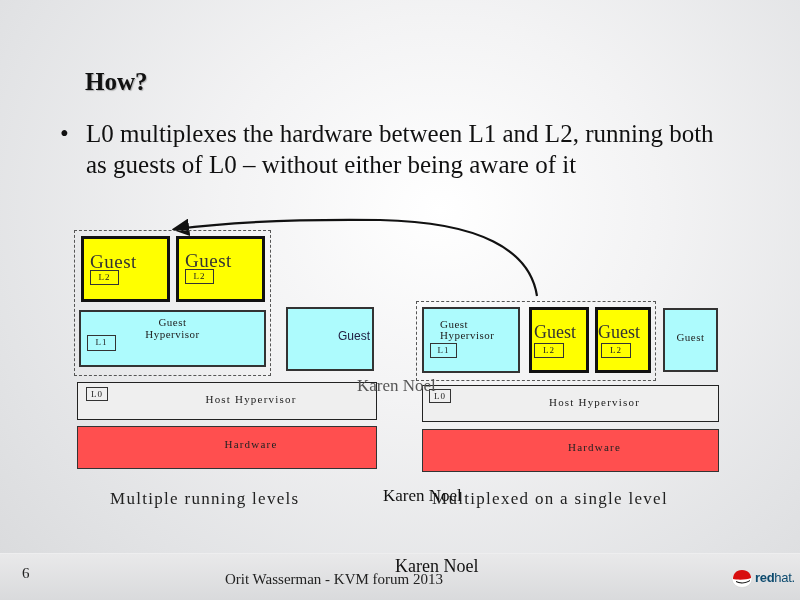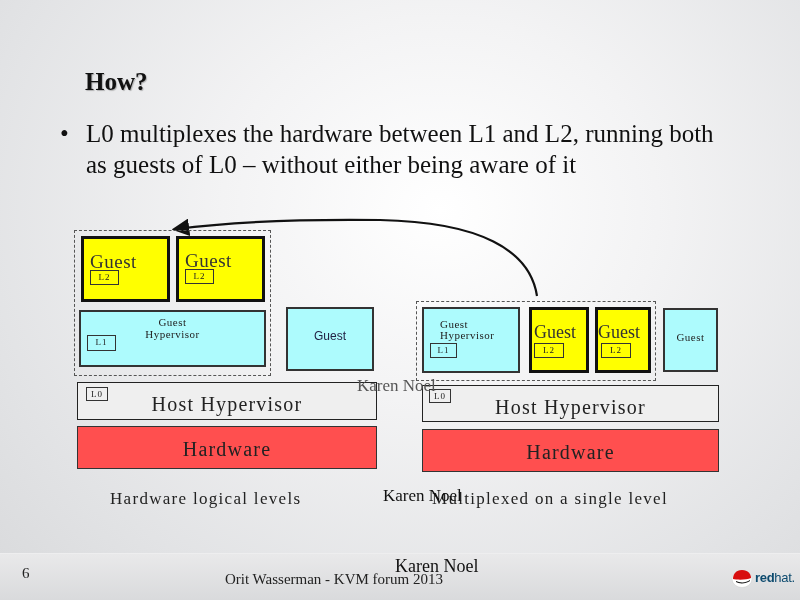--- a/index.html
+++ b/index.html
@@ -13,35 +13,35 @@
     .abs { position:absolute; }
     .title {
       left:62px; top:68px; font-size:25px; font-weight:bold; color:#111;
       text-shadow: 1px 1px 1px rgba(0,0,0,0.25);
       margin-left: 23px;
     }
     .bullet-row { left:62px; top:118px; width:680px; font-size:25px; line-height:31px; color:#111; }
     .bullet-dot { position:absolute; left:-2px; top:0; }
     .bullet-text { position:absolute; left:24px; top:0; width:650px; }
 
-    .box { position:absolute; font-family:"Liberation Serif", serif; }
+    .box { position:absolute; font-family:"Liberation Serif", serif;padding-left:24px; }
     .yellow { background:#ffff00; border:3px solid #111; }
     .cyan { background:#adfbfd; border:2px solid #333; }
     .host { background:#efefef; border:1.5px solid #222; }
     .hw { background:#ff4f4f; border:1.5px solid #333; }
     .dashed { position:absolute; border:1.5px dashed #555; }
     .tag {
       position:absolute; border:1.5px solid #333; font-size:9px; color:#222;
       text-align:center; line-height:12px; background:transparent;
       letter-spacing:1px;
     }
     .guest-big { position:absolute; font-size:19px; color:#333; letter-spacing:0.5px; }
     .label-sm { position:absolute; font-size:11px; color:#222; text-align:center; line-height:12px; letter-spacing:0.5px; }
     .guest-sans { position:absolute; width:100%; text-align:center; font-family:"Liberation Sans", sans-serif; font-size:12px; color:#224; }
-    .layer-label { position:absolute; width:100%; text-align:center; font-size:20px; letter-spacing:1.2px; color:#222; }
+    .layer-label { position:absolute; width:100%; text-align:center; font-size:11px; letter-spacing:1.2px; color:#222; }
     .caption { position:absolute; font-size:17px; letter-spacing:1.3px; color:#222; }
     .watermark { position:absolute; font-size:17px; color:#222; }
     .footer-bar {
       left:0; top:553px; width:800px; height:47px;
       background: linear-gradient(#e9e9ea, #d9dadc);
       border-top:1px solid #eeeeef;
     }
     .slide-num { left:22px; top:565px; font-size:15px; color:#222; }
     .footer-text { left:0; width:668px; top:571px; text-align:center; font-size:15px; color:#222; }
     .wm-foot { left:395px; top:556px; font-size:18px; color:#111; }
@@ -91,21 +91,21 @@
 
   <div class="box host" style="left:77px;top:382px;width:300px;height:38px;">
     <div class="tag" style="left:8px;top:4px;width:22px;height:14px;">L0</div>
     <div class="layer-label" style="top:10px;">Host Hypervisor</div>
   </div>
 
   <div class="box hw" style="left:77px;top:426px;width:300px;height:43px;">
     <div class="layer-label" style="top:11px;">Hardware</div>
   </div>
 
-  <div class="caption" style="left:110px;top:489px;">Hardware logical levels</div>
+  <div class="caption" style="left:110px;top:489px;">Multiple running levels</div>
 </div>
 
 <div>
   <div class="dashed" style="left:416px;top:301px;width:240px;height:80px;"></div>
 
   <div class="box cyan" style="left:422px;top:307px;width:98px;height:66px;">
     <div class="label-sm" style="left:16px;top:9px;text-align:left;">Guest</div>
     <div class="label-sm" style="left:16px;top:20px;text-align:left;">Hypervisor</div>
     <div class="tag" style="left:6px;top:34px;width:27px;height:15px;">L1</div>
   </div>

